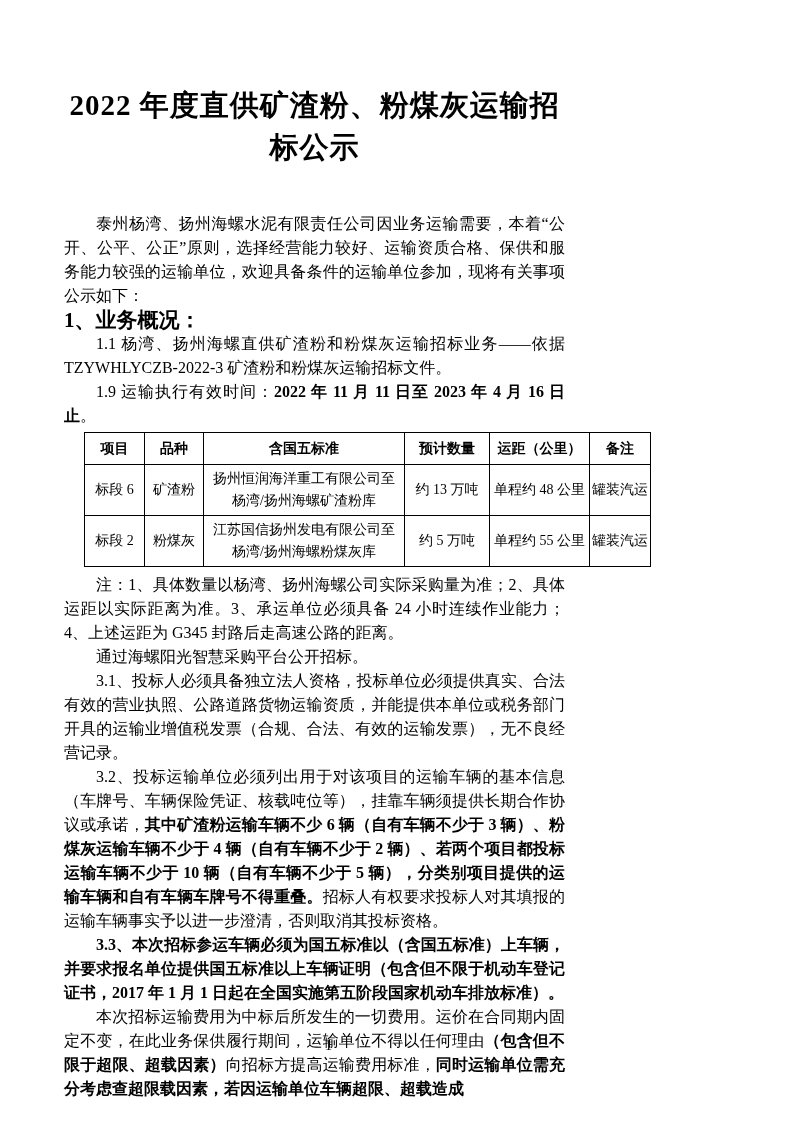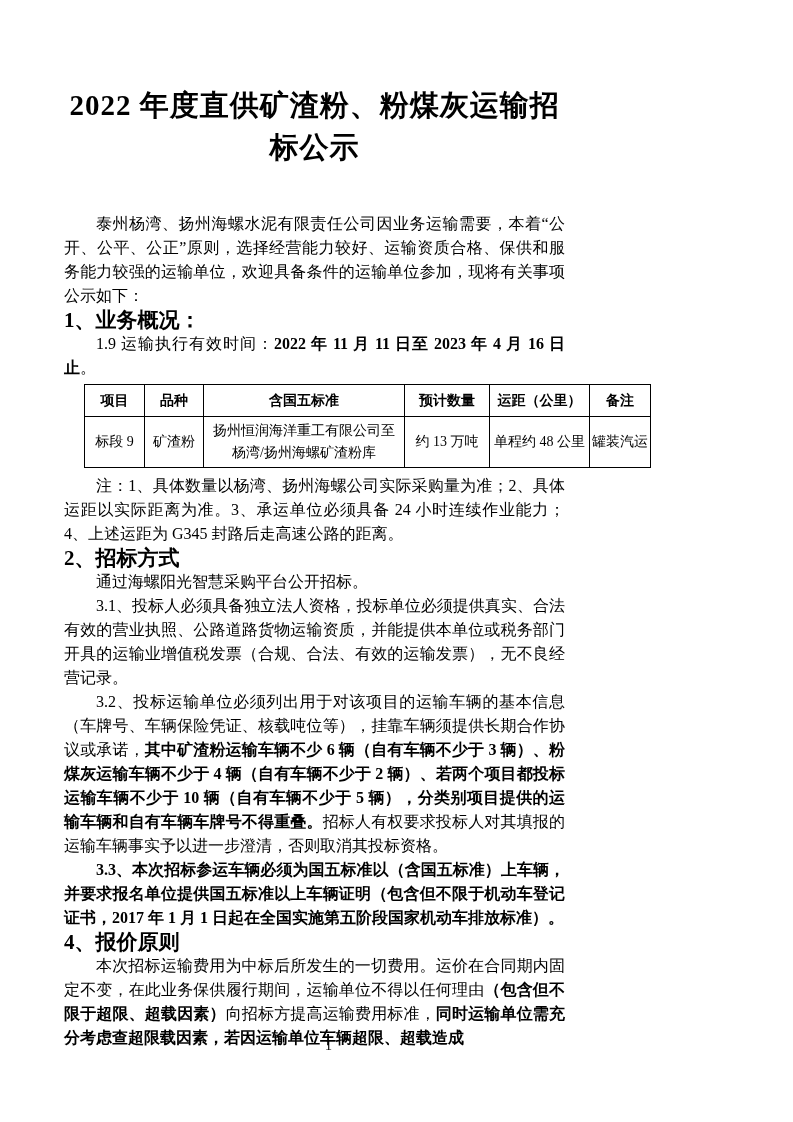--- a/index.html
+++ b/index.html
@@ -54,20 +54,21 @@
 </head>
 <body>
 
 <div class="page">
 
   <h1 class="doc-title">2022 年度直供矿渣粉、粉煤灰运输招标公示</h1>
 
   <p class="indent">泰州杨湾、扬州海螺水泥有限责任公司因业务运输需要，本着“公开、公平、公正”原则，选择经营能力较好、运输资质合格、保供和服务能力较强的运输单位，欢迎具备条件的运输单位参加，现将有关事项公示如下：</p>
 
   <h2 class="sec">1、业务概况：</h2>
+  <p class="indent">1.1 杨湾、扬州海螺直供矿渣粉和粉煤灰运输招标业务——依据 TZYWHLYCZB-2022-3 矿渣粉和粉煤灰运输招标文件。</p>
   <p class="indent"><span>1.9 运输执行有效时间：</span><span class="bold underline">2022 年 11 月 11 日至 2023 年 4 月 16 日止</span><span>。</span></p>
 
   <table class="scope">
     <colgroup>
       <col style="width:60px">
         <col style="width:59px">
         <col style="width:201px">
       <col style="width:85px">
         <col style="width:100px">
         <col style="width:61px">
@@ -77,38 +78,45 @@
         <th>项目</th>
         <th>品种</th>
         <th>含国五标准</th>
         <th>预计数量</th>
         <th>运距（公里）</th>
         <th>备注</th>
       </tr>
     </thead>
     <tbody>
       <tr>
-        <td>标段 9</td>
+        <td>标段 6</td>
         <td>矿渣粉</td>
         <td class="route">扬州恒润海洋重工有限公司至
 杨湾/扬州海螺矿渣粉库</td>
         <td>约 13 万吨</td>
         <td>单程约 48 公里</td>
         <td>罐装汽运</td>
       </tr>
+      <tr>
+        <td>标段 2</td>
+        <td>粉煤灰</td>
+        <td class="route">江苏国信扬州发电有限公司至
+杨湾/扬州海螺粉煤灰库</td>
+        <td>约 5 万吨</td>
+        <td>单程约 55 公里</td>
+        <td>罐装汽运</td>
+      </tr>
     </tbody>
   </table>
 
   <p class="indent">注：1、具体数量以杨湾、扬州海螺公司实际采购量为准；2、具体运距以实际距离为准。3、承运单位必须具备 24 小时连续作业能力；4、上述运距为 G345 封路后走高速公路的距离。</p>
 
-  <h2 class="sec">2、招标方式</h2>
   <p class="indent">通过海螺阳光智慧采购平台公开招标。</p>
 
   <p class="indent">3.1、投标人必须具备独立法人资格，投标单位必须提供真实、合法有效的营业执照、公路道路货物运输资质，并能提供本单位或税务部门开具的运输业增值税发票（合规、合法、有效的运输发票），无不良经营记录。</p>
   <p class="indent"><span>3.2、投标运输单位必须列出用于对该项目的运输车辆的基本信息（车牌号、车辆保险凭证、核载吨位等），挂靠车辆须提供长期合作协议或承诺，</span><span class="bold">其中矿渣粉运输车辆不少 6 辆（自有车辆不少于 3 辆）、粉煤灰运输车辆不少于 4 辆（自有车辆不少于 2 辆）、若两个项目都投标运输车辆不少于 10 辆（自有车辆不少于 5 辆），分类别项目提供的运输车辆和自有车辆车牌号不得重叠。</span><span>招标人有权要求投标人对其填报的运输车辆事实予以进一步澄清，否则取消其投标资格。</span></p>
   <p class="indent bold">3.3、本次招标参运车辆必须为国五标准以（含国五标准）上车辆，并要求报名单位提供国五标准以上车辆证明（包含但不限于机动车登记证书，2017 年 1 月 1 日起在全国实施第五阶段国家机动车排放标准）。</p>
 
-  <h2 class="sec">4、报价原则</h2>
   <p class="indent"><span>本次招标运输费用为中标后所发生的一切费用。运价在合同期内固定不变，在此业务保供履行期间，运输单位不得以任何理由</span><span class="bold">（包含但不限于超限、超载因素）</span><span>向招标方提高运输费用标准，</span><span class="bold">同时运输单位需充分考虑查超限载因素，若因运输单位车辆超限、超载造成</span></p>
 
   <div class="page-number">1</div>
 
 </div>
 
 </body></html>

